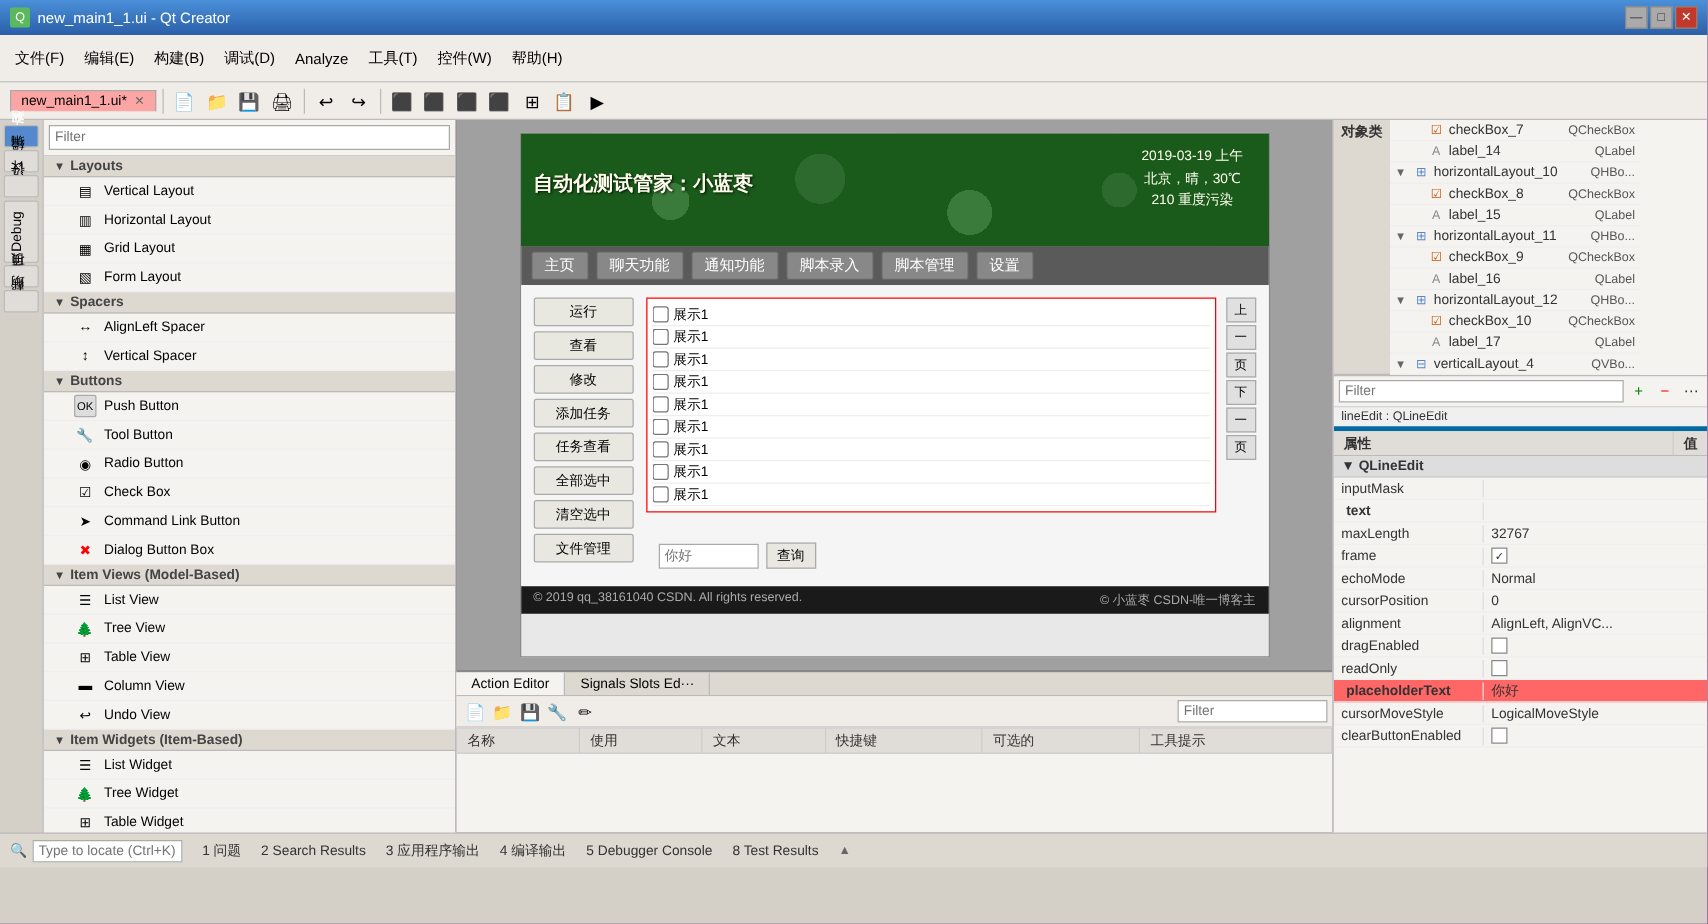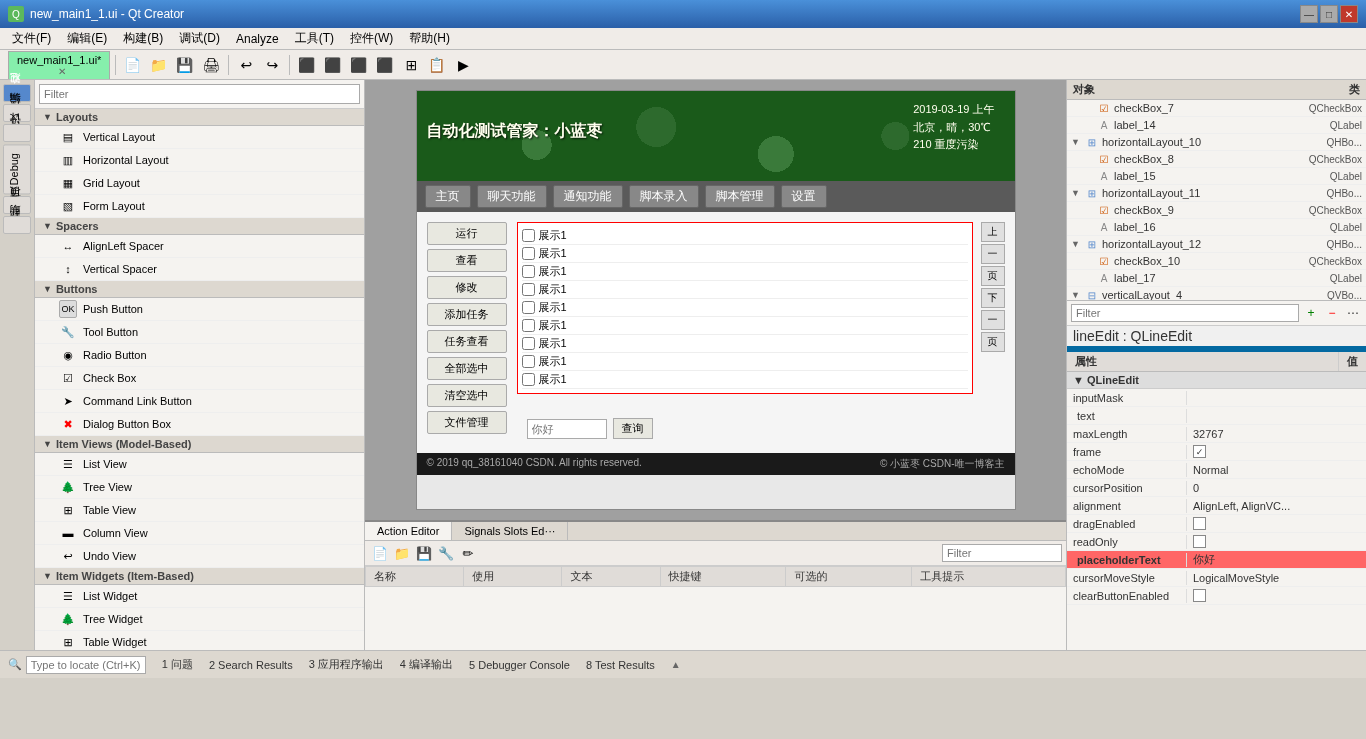--- a/index.html
+++ b/index.html
@@ -18,21 +18,21 @@
     }
     #titlebar .title-icon { width: 16px; height: 16px; background: #5cb85c; border-radius: 2px; margin-right: 6px; font-size: 10px; display: flex; align-items: center; justify-content: center; }
     #titlebar .title-text { flex: 1; }
     #titlebar .win-btns { display: flex; gap: 2px; }
     #titlebar .win-btn { width: 18px; height: 18px; background: #aaa; border: 1px solid #888; display: flex; align-items: center; justify-content: center; font-size: 10px; color: #333; cursor: pointer; }
     #titlebar .win-btn.close { background: #c0392b; color: white; }
 
     
     #menubar {
       background: #f0ece8;
-      height: 22px;
+      height: 38px;
       display: flex;
       align-items: center;
       padding: 0 4px;
       border-bottom: 1px solid #bbb;
       font-size: 12px;
     }
     .menu-item { padding: 2px 8px; cursor: pointer; border-radius: 2px; }
 
     
     #toolbar {
@@ -40,21 +40,21 @@
       height: 30px;
       display: flex;
       align-items: center;
       padding: 0 4px;
       border-bottom: 1px solid #bbb;
       gap: 2px;
     }
     .tb-btn { width: 24px; height: 22px; background: transparent; border: 1px solid transparent; cursor: pointer; display: flex; align-items: center; justify-content: center; font-size: 14px; }
     .tb-separator { width: 1px; height: 20px; background: #bbb; margin: 0 3px; }
     .tab-file { display: flex; align-items: center; background: #d4d0c8; border: 1px solid #aaa; border-bottom: none; padding: 2px 8px; font-size: 11px; cursor: pointer; margin-left: 4px; }
-    .tab-file.active { background: #86efac; flex-direction: column; }
+    .tab-file.active { background: #fca5a5; }
     .tab-close { margin-left: 6px; font-size: 10px; color: #666; }
 
     
     #main {
       display: flex;
       height: calc(739px - 28px - 22px - 30px - 28px);
       background: #701a75;
     }
 
     
@@ -182,34 +182,34 @@
     .obj-name { flex: 1; color: #333; }
     .obj-type { color: #555; font-size: 10px; }
     .obj-expand { width: 12px; margin-right: 2px; font-size: 9px; color: #666; }
     .obj-icon { width: 14px; height: 14px; margin-right: 3px; display: inline-flex; align-items: center; justify-content: center; font-size: 10px; }
 
     
     #props-panel { flex: 1; overflow-y: auto; font-size: 11px; }
     .props-filter { display: flex; align-items: center; padding: 3px 4px; border-bottom: 1px solid #ccc; gap: 3px; }
     .props-filter input { flex: 1; height: 18px; border: 1px solid #aaa; padding: 0 4px; font-size: 11px; }
     .props-filter .btn { width: 18px; height: 18px; display: flex; align-items: center; justify-content: center; cursor: pointer; font-size: 12px; }
-    .props-obj-label { padding: 2px 6px; font-size: 14px; color: #333; border-bottom: 6px solid #0369a1; background: #f0f0f0; }
+    .props-obj-label { padding: 2px 6px; font-size: 10px; color: #333; border-bottom: 4px solid #0369a1; background: #f0f0f0; }
     .props-col-header { display: flex; background: #e0dcd8; border-bottom: 1px solid #bbb; }
     .props-col-header span { padding: 2px 8px; font-size: 11px; font-weight: bold; color: #333; }
     .props-col-header span:first-child { flex: 1; border-right: 1px solid #ccc; }
     .prop-section { background: #ddd; padding: 2px 6px; font-size: 11px; font-weight: bold; color: #333; border-bottom: 1px solid #ccc; display: flex; align-items: center; }
     .prop-row { display: flex; align-items: center; border-bottom: 1px solid #eee; min-height: 18px; }
     .prop-row.highlighted { background: #ff6666; }
     .prop-name { flex: 0 0 120px; padding: 1px 6px; color: #333; border-right: 1px solid #ddd; font-size: 11px; font-weight: bold; }
     .prop-name.normal { font-weight: normal; }
     .prop-value { flex: 1; padding: 1px 6px; color: #333; font-size: 11px; display: flex; align-items: center; gap: 4px; text-align: right; }
     .prop-checkbox { width: 13px; height: 13px; border: 1px solid #888; background: white; display: inline-flex; align-items: center; justify-content: center; font-size: 9px; }
     .prop-checkbox.checked::after { content: '✓'; color: #333; }
     .prop-indent { padding-left: 10px; font-weight: bold; }
-    .prop-indent.normal { font-weight: normal; }
+    .prop-indent.normal { font-weight: bold; }
 
     
     .canvas-header {
       width: 100%;
       height: 90px;
       background-image: linear-gradient(rgba(0,60,0,0.3), rgba(0,40,0,0.5)), radial-gradient(ellipse at 30% 50%, #2d6a2d, #1a4a1a);
       position: relative;
       overflow: hidden;
     }
     .canvas-header::before {
@@ -232,21 +232,21 @@
       font-weight: bold;
       z-index: 2;
       text-shadow: 1px 1px 2px rgba(0,0,0,0.8);
     }
     .header-right-info {
       position: absolute;
       right: 20px;
       top: 10px;
       color: #ffe;
       font-size: 11px;
-      text-align: left;
+      text-align: center;
       z-index: 2;
       line-height: 1.6;
     }
     .canvas-nav {
       display: flex;
       background: #5a5a5a;
       padding: 4px 8px;
       gap: 6px;
     }
     .nav-btn {
@@ -668,21 +668,21 @@
           </tr>
         </thead>
         <tbody>
         </tbody>
       </table>
     </div>
   </div>
 
   <div id="right-panel">
 
-    <div style="flex:0 0 200px; display:flex; flex-direction:column; border-bottom: 1px solid #bbb;">
+    <div style="flex:0 0 200px; display:flex; flex-direction:row; border-bottom: 1px solid #bbb;">
       <div class="rp-section-header">
         <span>对象</span>
         <span>类</span>
       </div>
       <div class="obj-tree">
         <div class="obj-row obj-indent">
           <span class="obj-expand"> </span>
           <span class="obj-icon ico-check">☑</span>
           <span class="obj-name">checkBox_7</span>
           <span class="obj-type">QCheckBox</span>

